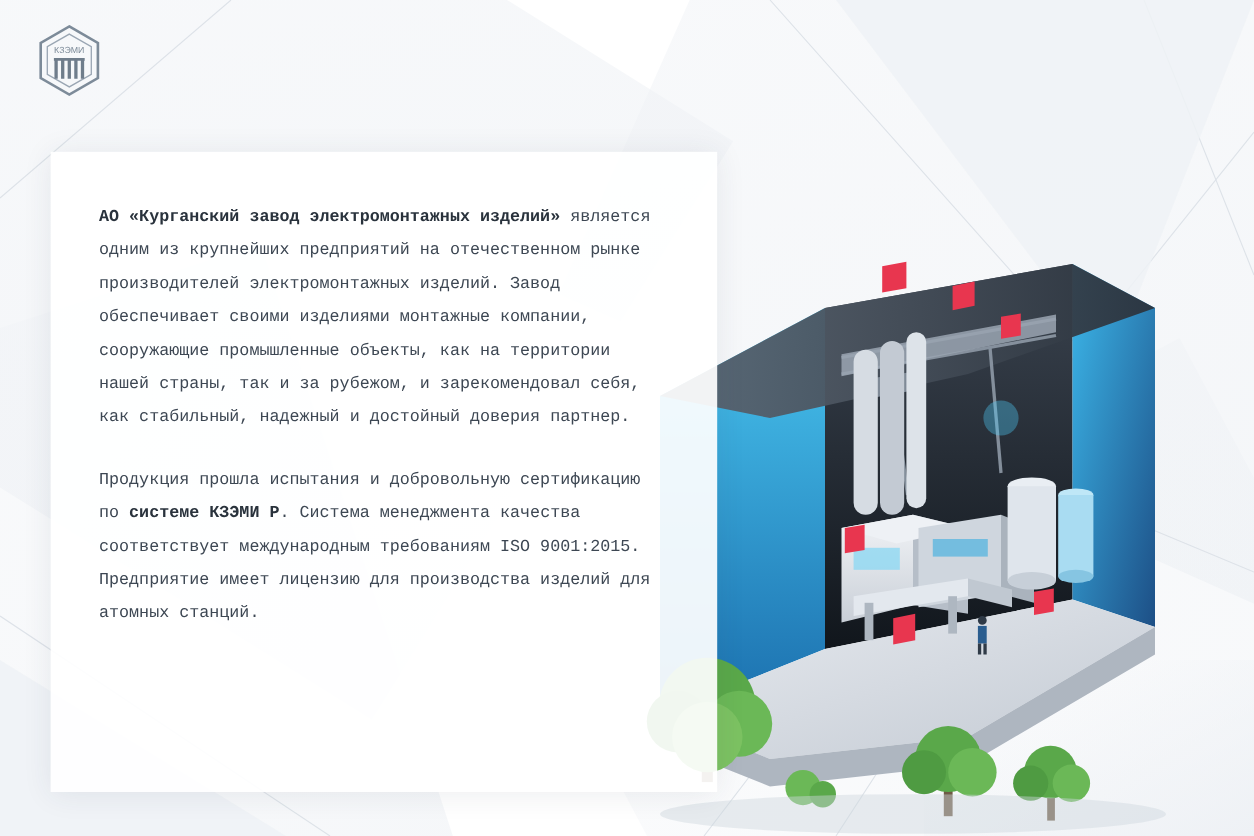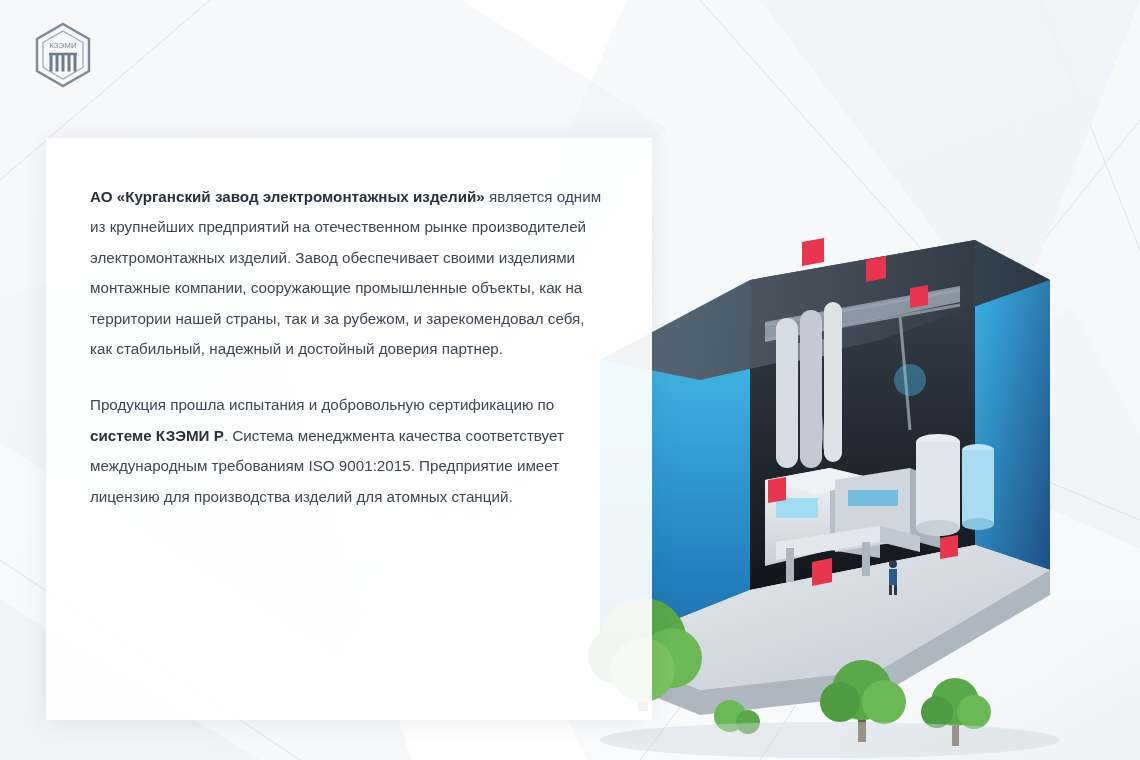--- a/index.html
+++ b/index.html
@@ -102,21 +102,21 @@
     background: rgba(255,255,255,0.92);
     box-shadow: 0 2px 26px rgba(40,55,75,0.09);
     z-index: 5;
   }
   .card-inner {
     padding: 44px 46px 30px 44px;
     font-size: 15.2px;
     line-height: 2.0;
     color: #3d4753;
   }
-  .para { margin: 0 0 26px 0; }
+  .para { margin: 0 0 26px 0; font-family: Liberation Mono, monospace; }
   .para:last-child { margin-bottom: 0; }
   .b { font-weight: bold; color: #29323c; }
 
   
   .illustration {
     position: absolute;
     right: 0;
     top: 150px;
     width: 560px;
     height: 610px;

